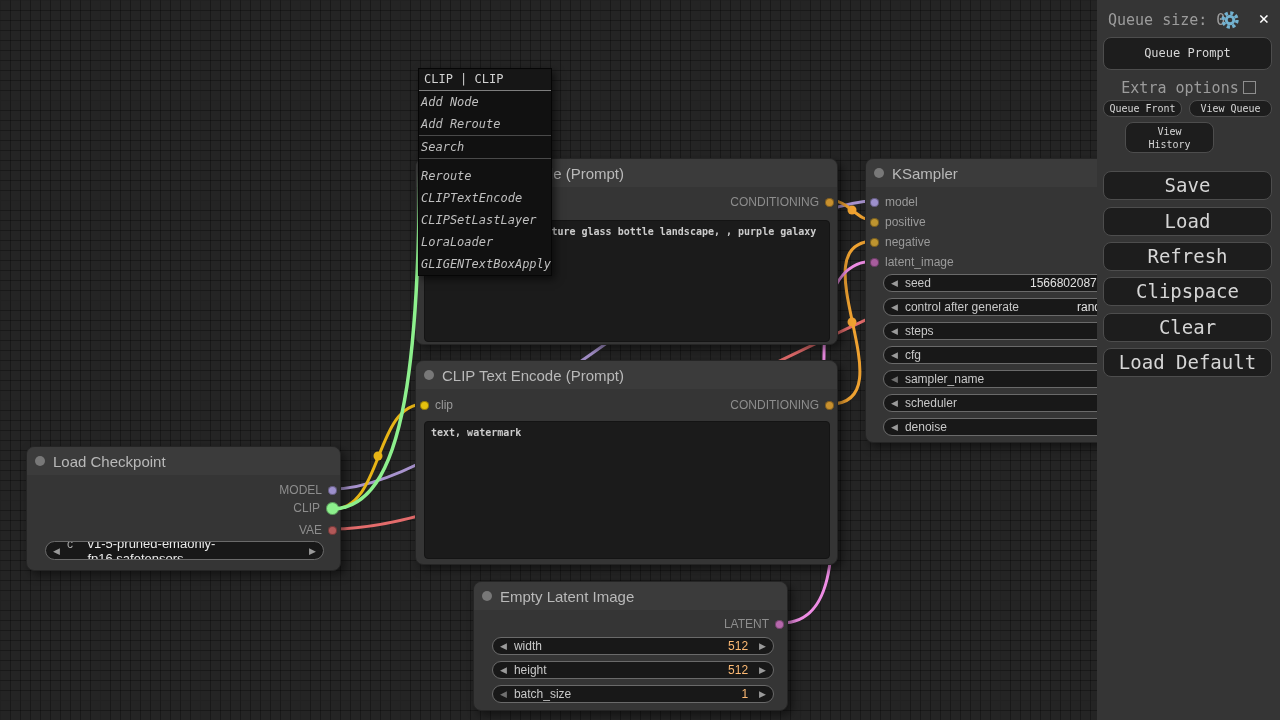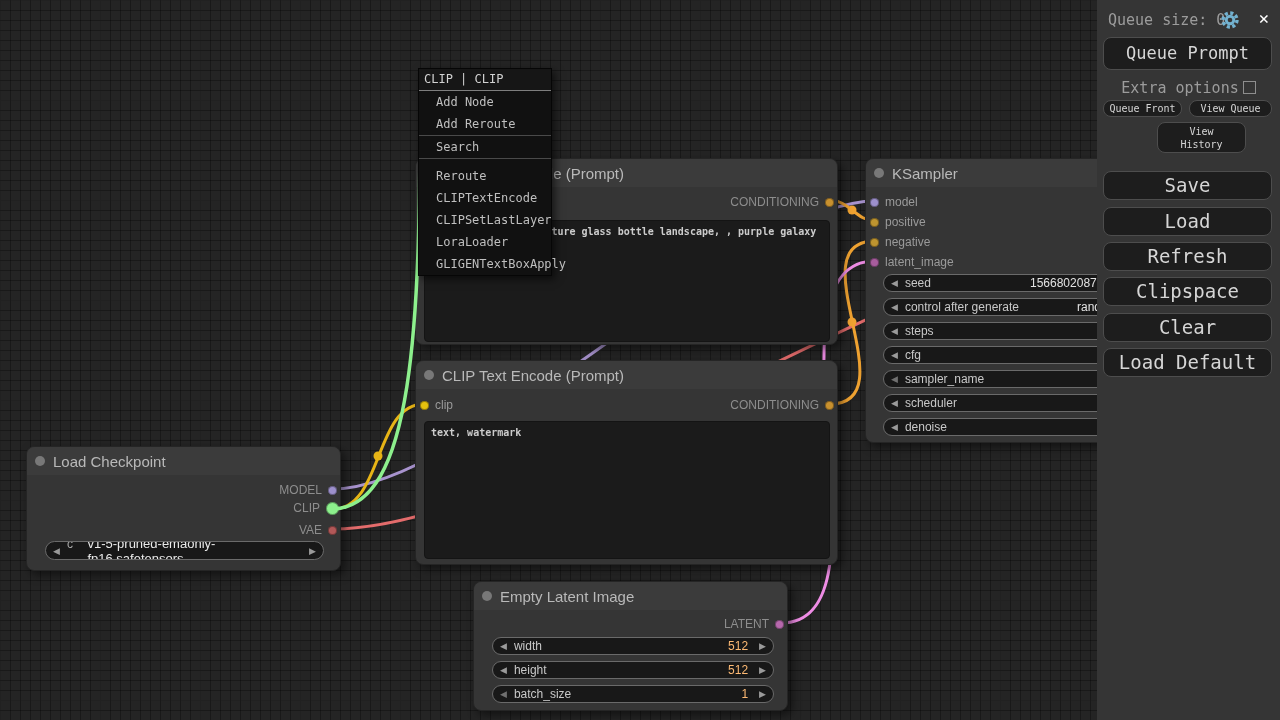--- a/index.html
+++ b/index.html
@@ -36,21 +36,21 @@
   .wval{margin-left:auto;color:#fdba74;}
   .wval.rgt{margin-right:4px;}
   .absval{position:absolute;top:0;line-height:16px;color:#e2e2e2;}
   .ckpt-val{color:#eaeaea;font-size:13px;margin-left:2px;}
   
   .cmenu{position:absolute;left:418px;top:68px;width:132px;background:#111111;
     border:1px solid #060606;z-index:40;font-family:"DejaVu Sans Mono",monospace;
     font-size:12px;color:#bfbfbf;box-shadow:3px 3px 8px rgba(0,0,0,.6);}
   .cmenu .mtitle{height:21px;line-height:21px;padding-left:5px;color:#d2d2d2;
     background:#161616;border-bottom:1px solid #7e7e7e;}
-  .cmenu .mitem{height:22px;line-height:22px;padding-left:17px;cursor:pointer;}
+  .cmenu .mitem{height:22px;line-height:22px;padding-left:2px;cursor:pointer;font-style:italic;}
   .cmenu .msearch{border-top:1px solid #4a4a4a;border-bottom:1px solid #4a4a4a;
     margin-bottom:6px;}
   
   .sidebar{position:absolute;left:1097px;top:0;width:183px;height:720px;background:#353535;
     z-index:50;font-family:"DejaVu Sans Mono",monospace;}
   .sbtn{position:absolute;background:#1d1d1d;border:1px solid #4d4d4d;border-radius:8px;
     color:#d6d6d6;text-align:center;box-sizing:border-box;cursor:pointer;}
   .qsize{position:absolute;left:11px;top:11px;font-size:15px;color:#9c9c9c;}
   .gear{position:absolute;left:122px;top:9px;width:22px;height:22px;cursor:pointer;}
   .closex{position:absolute;right:11px;top:8px;font-size:17px;color:#ffffff;cursor:pointer;}
@@ -238,27 +238,27 @@
   </div>
 
   <div class="sidebar">
     <div class="qsize">Queue size: 0</div>
     <svg class="gear" viewBox="0 0 22 22">
       <circle cx="11" cy="11" r="7" fill="none" stroke="#73b2d0" stroke-width="3.4" stroke-dasharray="3.1 2.4"></circle>
       <circle cx="11" cy="11" r="5.2" fill="#73b2d0"></circle>
       <circle cx="11" cy="11" r="2.3" fill="#353535"></circle>
     </svg>
     <div class="closex">✕</div>
-    <div class="sbtn" style="left:6px;top:37px;width:169px;height:33px;line-height:31px;font-size:17px">Queue Prompt</div>
+    <div class="sbtn" style="left:6px;top:37px;width:169px;height:33px;line-height:31px;font-size:12px">Queue Prompt</div>
     <div class="xopts">
       <span>Extra options</span><span class="chk"></span>
     </div>
     <div class="sbtn" style="left:6px;top:100px;width:79px;height:17px;line-height:15px;font-size:10px">Queue Front</div>
     <div class="sbtn" style="left:92px;top:100px;width:83px;height:17px;line-height:15px;font-size:10px">View Queue</div>
-    <div class="sbtn" style="left:60px;top:122px;width:89px;height:31px;font-size:10px;line-height:13px;padding:2px 14px">View History</div>
+    <div class="sbtn" style="left:28px;top:122px;width:89px;height:31px;font-size:10px;line-height:13px;padding:2px 14px">View History</div>
     <div class="sbtn" style="left:6px;top:171px;width:169px;height:29px;line-height:27px;font-size:19px">Save</div>
     <div class="sbtn" style="left:6px;top:207px;width:169px;height:29px;line-height:27px;font-size:19px">Load</div>
     <div class="sbtn" style="left:6px;top:277px;width:169px;height:29px;line-height:27px;font-size:19px">Clipspace</div>
     <div class="sbtn" style="left:6px;top:242px;width:169px;height:29px;line-height:27px;font-size:19px">Refresh</div>
     <div class="sbtn" style="left:6px;top:313px;width:169px;height:29px;line-height:27px;font-size:19px">Clear</div>
     <div class="sbtn" style="left:6px;top:348px;width:169px;height:29px;line-height:27px;font-size:19px">Load Default</div>
   </div>
 
 </div>
 

